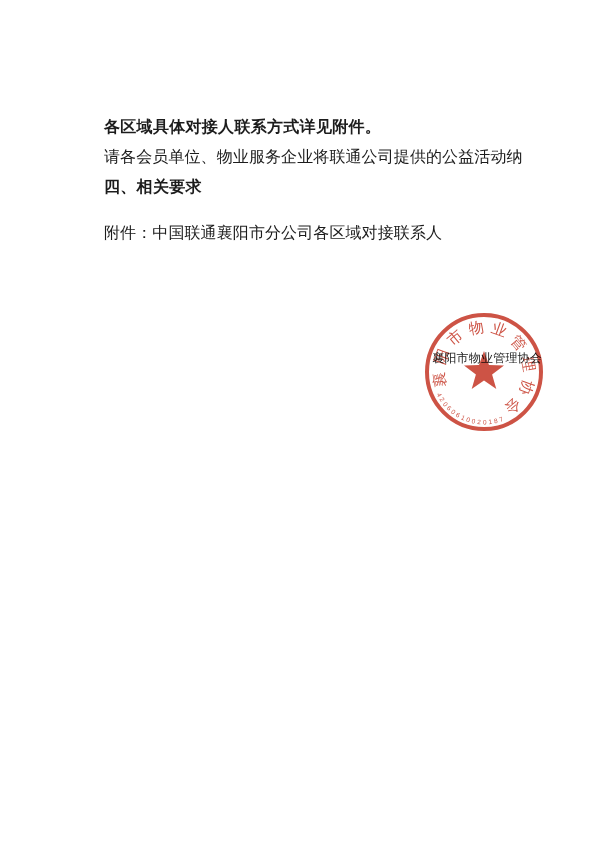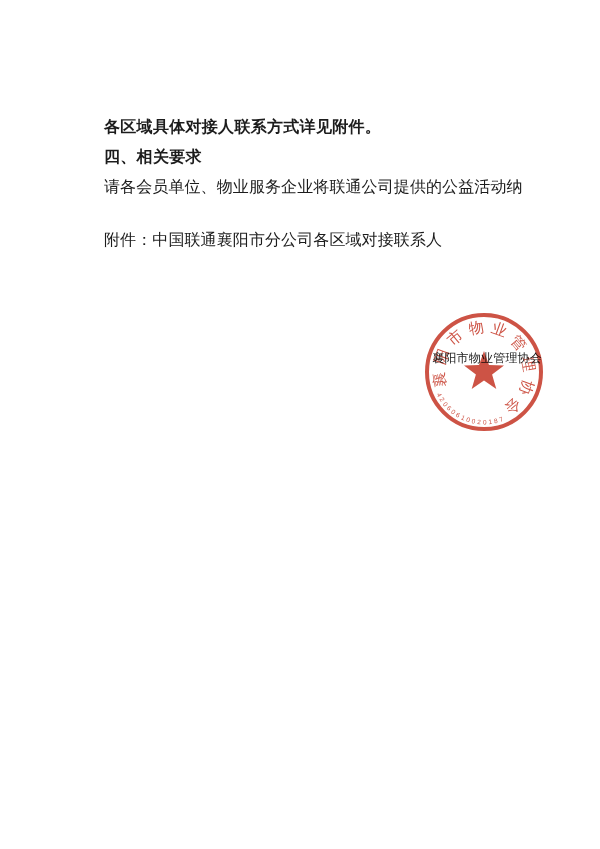--- a/index.html
+++ b/index.html
@@ -25,21 +25,21 @@
     font-size: 16px;
     white-space: nowrap;
     letter-spacing: 0.1px;
   }
   .indent { padding-left: 29px; }
   .bold-line {
     font-weight: bold;
     font-family: "Liberation Sans", sans-serif;
     letter-spacing: 0.3px;
   }
-  .attachment { margin-top: 23px; }
+  .attachment { margin-top: 16px; }
   .signature {
     position: absolute;
     top: 344px;
     right: 58px;
     text-align: right;
     font-size: 12px;
     line-height: 28px;
     letter-spacing: 0.2px;
   }
   .seal {
@@ -74,22 +74,22 @@
     dominant-baseline: central;
   }
 </style>
 </head>
 <body>
 
 <div class="page">
 
   <div class="content">
     <div class="line indent bold-line">各区域具体对接人联系方式详见附件。</div>
+    <div class="line indent">请各会员单位、物业服务企业将联通公司提供的公益活动纳</div>
     <div class="line indent bold-line">四、相关要求</div>
-    <div class="line indent">请各会员单位、物业服务企业将联通公司提供的公益活动纳</div>
     <div class="line indent attachment">附件：中国联通襄阳市分公司各区域对接联系人</div>
   </div>
 
   <div class="signature">
     <div class="sig-org">襄阳市物业管理协会</div>
   </div>
 
   <div class="seal">
     <svg id="seal-svg" viewBox="0 0 140 140" xmlns="http://www.w3.org/2000/svg">
       <circle class="seal-ring" cx="70" cy="70" r="57"></circle>

